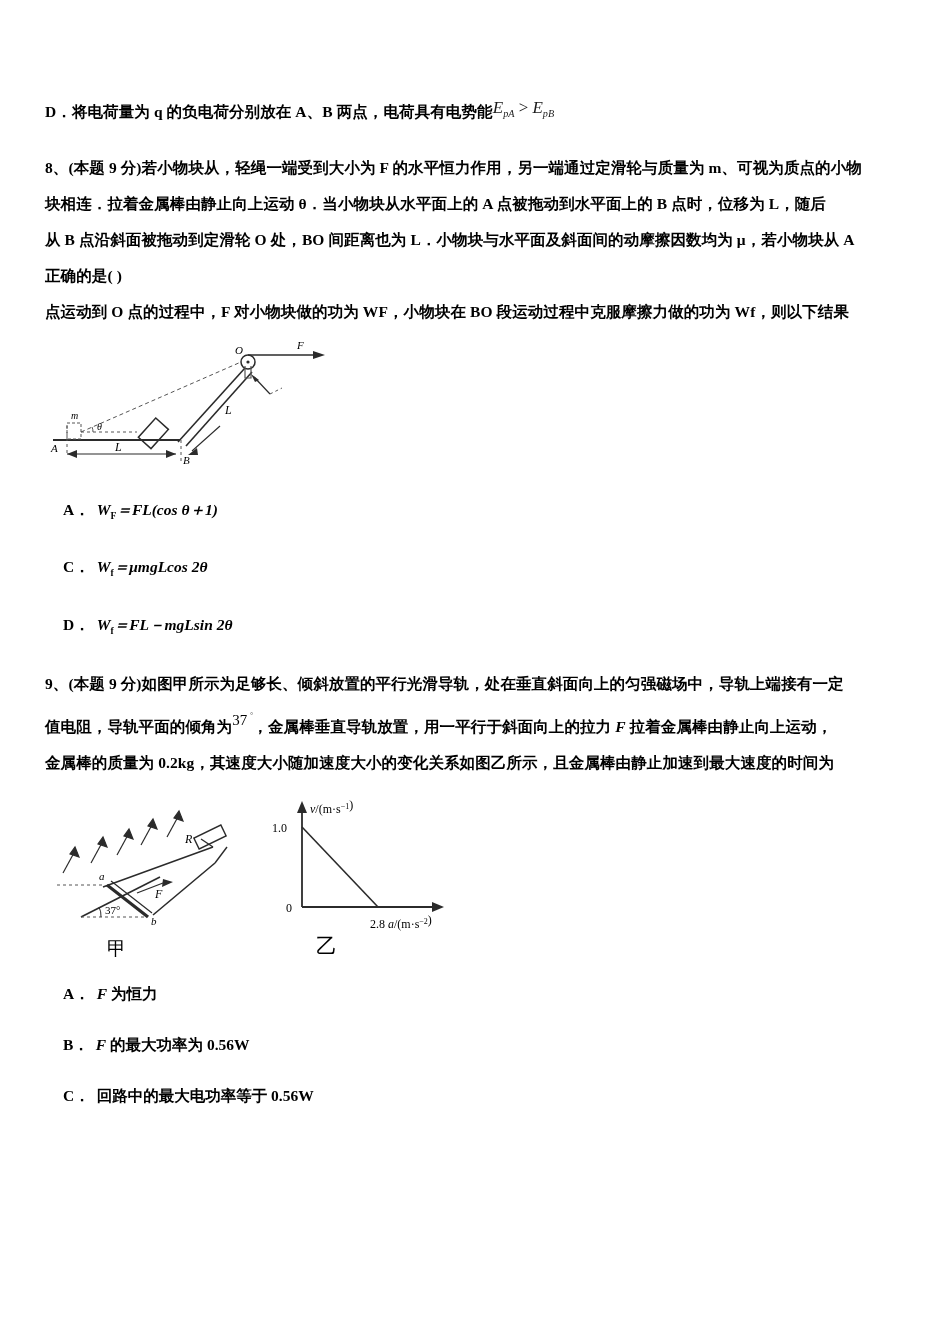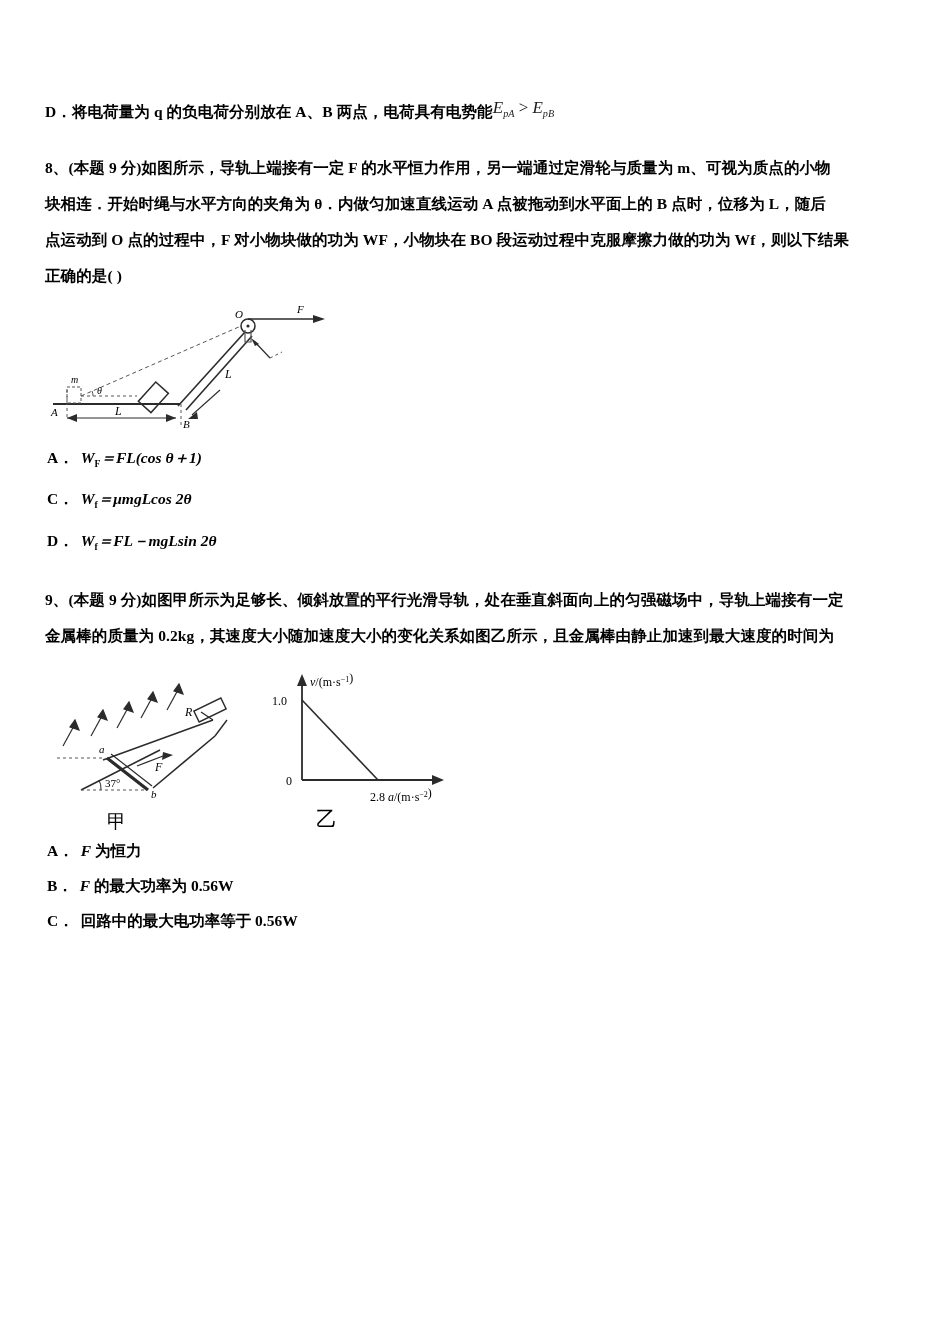--- a/index.html
+++ b/index.html
@@ -36,21 +36,21 @@
     letter-spacing: 0.1px;
     margin: 0;
   }
   .para.q {
     margin-top: 18px;
   }
   .opt {
     font-size: 15.5px;
     font-weight: bold;
     line-height: 35px;
-    margin: 0;
+    margin: 16px;
     padding-left: 2px;
   }
   .opt .lbl { margin-right: 7px; }
   .mathvar { font-style: italic; font-family: "Liberation Serif", serif; }
   sub.sm { font-size: 0.62em; font-style: normal; font-weight: bold; }
   sup.sm { font-size: 0.65em; font-weight: bold; }
   .deg37 {
     display: inline-block;
     vertical-align: 7px;
     font-size: 15px;
@@ -90,25 +90,26 @@
 <body>
 
 <div class="page">
   <div class="content">
 
     <p class="para">
       <span>D</span><span>．</span><span>将电荷量为 q 的负电荷分别放在 A、B 两点，电荷具有电势能</span><span class="eform"><span>E</span><sub>pA</sub><span class="gt">&gt;</span><span>E</span><sub>pB</sub></span>
     </p>
 
     <p class="para q">
-      <span>8、</span><span>(本题 9 分)</span><span>如图所示，导轨上端接有一定 F 的水平恒力作用，另一端通过定滑轮与质量为 m、可视为质点的小物</span>
+      <span>8、</span><span>(本题 9 分)</span><span>若小物块从，轻绳一端受到大小为 F 的水平恒力作用，另一端通过定滑轮与质量为 m、可视为质点的小物</span>
     </p>
-    <p class="para">块相连．开始时绳与水平方向的夹角为 θ．内做匀加速直线运动 A 点被拖动到水平面上的 B 点时，位移为 L，随后</p>
+    <p class="para">块相连．拉着金属棒由静止向上运动 θ．当小物块从水平面上的 A 点被拖动到水平面上的 B 点时，位移为 L，随后</p>
+    <p class="para">从 B 点沿斜面被拖动到定滑轮 O 处，BO 间距离也为 L．小物块与水平面及斜面间的动摩擦因数均为 μ，若小物块从 A</p>
+    <p class="para">正确的是(      )</p>
     <p class="para">点运动到 O 点的过程中，F 对小物块做的功为 WF，小物块在 BO 段运动过程中克服摩擦力做的功为 Wf，则以下结果</p>
-    <p class="para">正确的是(      )</p>
 
     <div class="fig-block fig1">
       <svg width="300" height="132" viewBox="0 0 300 132">
 
         <line x1="8" y1="102" x2="135" y2="102" stroke="#2b2b2b" stroke-width="2"></line>
 
         <line x1="22" y1="88" x2="22" y2="116" stroke="#555" stroke-width="1" stroke-dasharray="3,3"></line>
 
         <rect x="22" y="85" width="14" height="16" fill="none" stroke="#555" stroke-width="1" stroke-dasharray="3,2"></rect>
         <text x="26" y="81" font-size="10" font-style="italic" font-family="Liberation Serif, serif">m</text>
@@ -156,20 +157,21 @@
     </div>
 
     <div class="ans-gap"></div>
     <p class="opt"><span class="lbl">A．</span><span class="mathvar"><i>W</i><sub class="sm">F</sub>＝<i>FL</i>(cos <i>θ</i>＋1)</span></p>
     <p class="opt"><span class="lbl">C．</span><span class="mathvar"><i>W</i><sub class="sm">f</sub>＝<i>μmgL</i>cos 2<i>θ</i></span></p>
     <p class="opt"><span class="lbl">D．</span><span class="mathvar"><i>W</i><sub class="sm">f</sub>＝<i>FL</i>－<i>mgL</i>sin 2<i>θ</i></span></p>
 
     <p class="para q">
       <span>9、</span><span>(本题 9 分)</span><span>如图甲所示为足够长、倾斜放置的平行光滑导轨，处在垂直斜面向上的匀强磁场中，导轨上端接有一定</span>
     </p>
+    <p class="para">值电阻，导轨平面的倾角为<span class="deg37">37</span>，金属棒垂直导轨放置，用一平行于斜面向上的拉力 <i>F</i> 拉着金属棒由静止向上运动，</p>
     <p class="para">金属棒的质量为 0.2kg，其速度大小随加速度大小的变化关系如图乙所示，且金属棒由静止加速到最大速度的时间为</p>
 
     <div class="fig-block fig2">
 
       <svg width="210" height="165" viewBox="0 0 210 165" style="position:absolute;left:0;top:0;">
 
         <line x1="36" y1="122" x2="115" y2="82" stroke="#2b2b2b" stroke-width="1.6"></line>
         <line x1="36" y1="122" x2="100" y2="122" stroke="#555" stroke-width="1" stroke-dasharray="3,3"></line>
         <path d="M 56 122 A 20 20 0 0 0 54 112" fill="none" stroke="#2b2b2b" stroke-width="1"></path>
         <text x="60" y="119" font-size="11" font-family="Liberation Serif, serif">37°</text>

